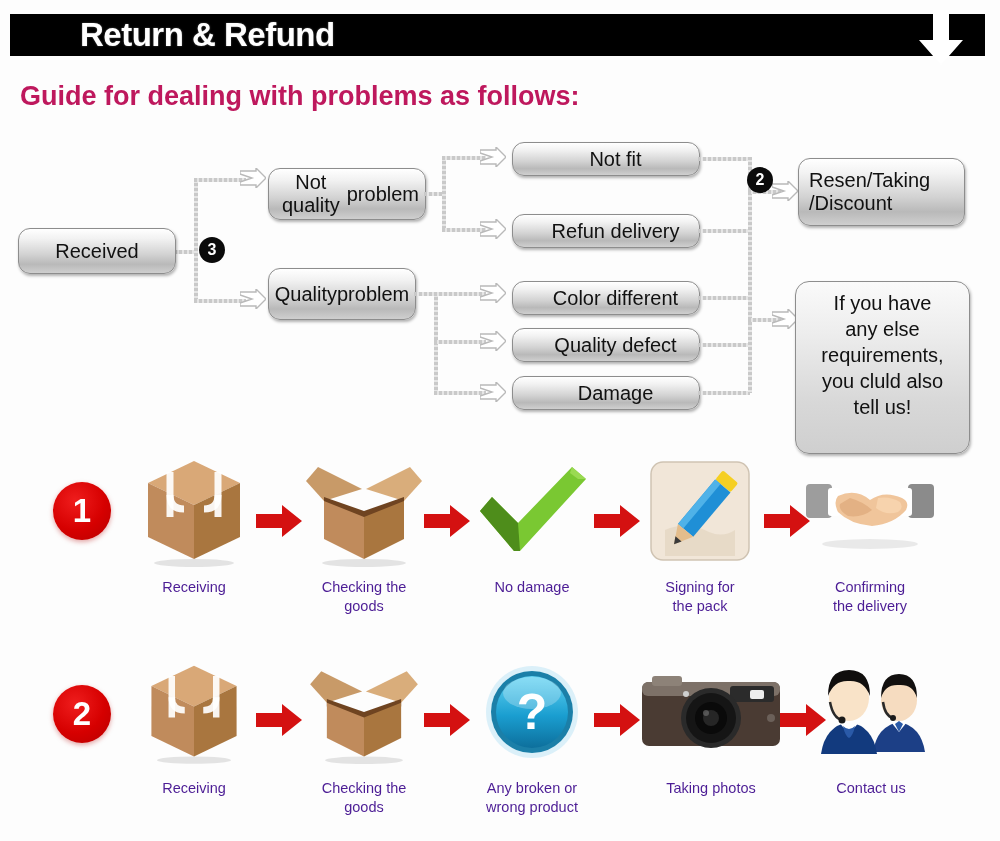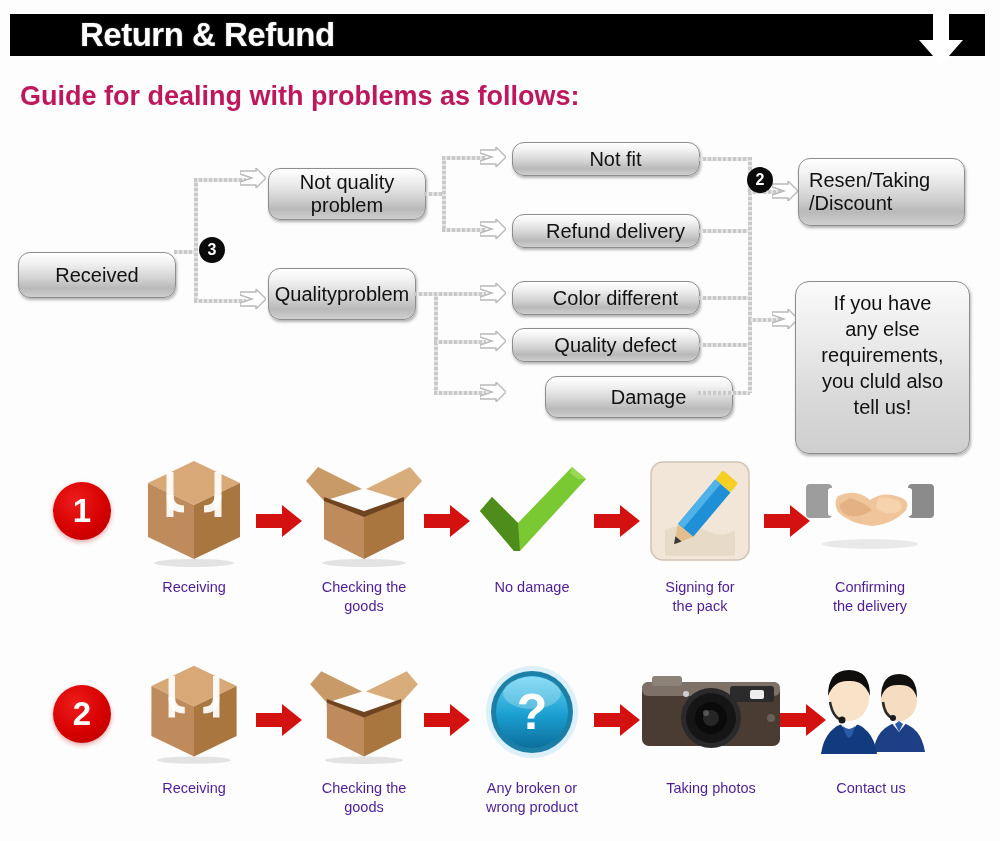--- a/index.html
+++ b/index.html
@@ -113,25 +113,25 @@
     <div class="conn h" style="left:194px;top:50px;width:52px;"></div>
     <div class="conn h" style="left:194px;top:171px;width:52px;"></div>
     <svg class="arrowhead" style="left:240px;top:40px;" viewBox="0 0 26 20">
       <polygon points="0,3 16,3 16,0 26,10 16,20 16,17 0,17 0,14 12,10 0,6" fill="#ffffff" stroke="#b9b9b9" stroke-width="1.4"></polygon>
     </svg>
     <svg class="arrowhead" style="left:240px;top:161px;" viewBox="0 0 26 20">
       <polygon points="0,3 16,3 16,0 26,10 16,20 16,17 0,17 0,14 12,10 0,6" fill="#ffffff" stroke="#b9b9b9" stroke-width="1.4"></polygon>
     </svg>
     <div class="badge" style="left:200px;top:110px;">3</div>
 
-    <div class="fbox" style="left:18px;top:100px;width:158px;height:46px;margin-top:24px;">
+    <div class="fbox" style="left:18px;top:100px;width:158px;height:46px;">
       <span>Received</span>
     </div>
 
-    <div class="fbox" style="left:268px;top:40px;width:158px;height:52px;flex-direction:column;">
+    <div class="fbox" style="left:268px;top:40px;width:158px;height:52px;flex-direction:row;">
       <span>Not quality</span>
       <span>problem</span>
     </div>
 
     <div class="fbox" style="left:268px;top:140px;width:148px;height:52px;flex-direction:row;">
       <span>Quality</span>
       <span>problem</span>
     </div>
 
     <div class="conn h" style="left:424px;top:64px;width:20px;"></div>
@@ -157,29 +157,29 @@
       <polygon points="0,3 16,3 16,0 26,10 16,20 16,17 0,17 0,14 12,10 0,6" fill="#ffffff" stroke="#b9b9b9" stroke-width="1.4"></polygon>
     </svg>
     <svg class="arrowhead" style="left:480px;top:254px;" viewBox="0 0 26 20">
       <polygon points="0,3 16,3 16,0 26,10 16,20 16,17 0,17 0,14 12,10 0,6" fill="#ffffff" stroke="#b9b9b9" stroke-width="1.4"></polygon>
     </svg>
 
     <div class="fbox small-r" style="left:512px;top:14px;width:188px;height:34px;">
       <span>Not fit</span>
     </div>
     <div class="fbox small-r" style="left:512px;top:86px;width:188px;height:34px;">
-      <span>Refund delivery</span>
+      <span>Refun delivery</span>
     </div>
     <div class="fbox small-r" style="left:512px;top:153px;width:188px;height:34px;">
       <span>Color different</span>
     </div>
     <div class="fbox small-r" style="left:512px;top:200px;width:188px;height:34px;">
       <span>Quality defect</span>
     </div>
-    <div class="fbox small-r" style="left:512px;top:248px;width:188px;height:42px;margin-left:33px;">
+    <div class="fbox small-r" style="left:512px;top:248px;width:188px;height:34px;">
       <span>Damage</span>
     </div>
 
     <div class="conn h" style="left:698px;top:29px;width:52px;"></div>
     <div class="conn h" style="left:698px;top:101px;width:52px;"></div>
     <div class="conn h" style="left:698px;top:168px;width:52px;"></div>
     <div class="conn h" style="left:698px;top:215px;width:52px;"></div>
     <div class="conn h" style="left:698px;top:263px;width:52px;"></div>
     <div class="conn v" style="left:748px;top:29px;height:236px;"></div>
     <div class="conn h" style="left:748px;top:62px;width:34px;"></div>

